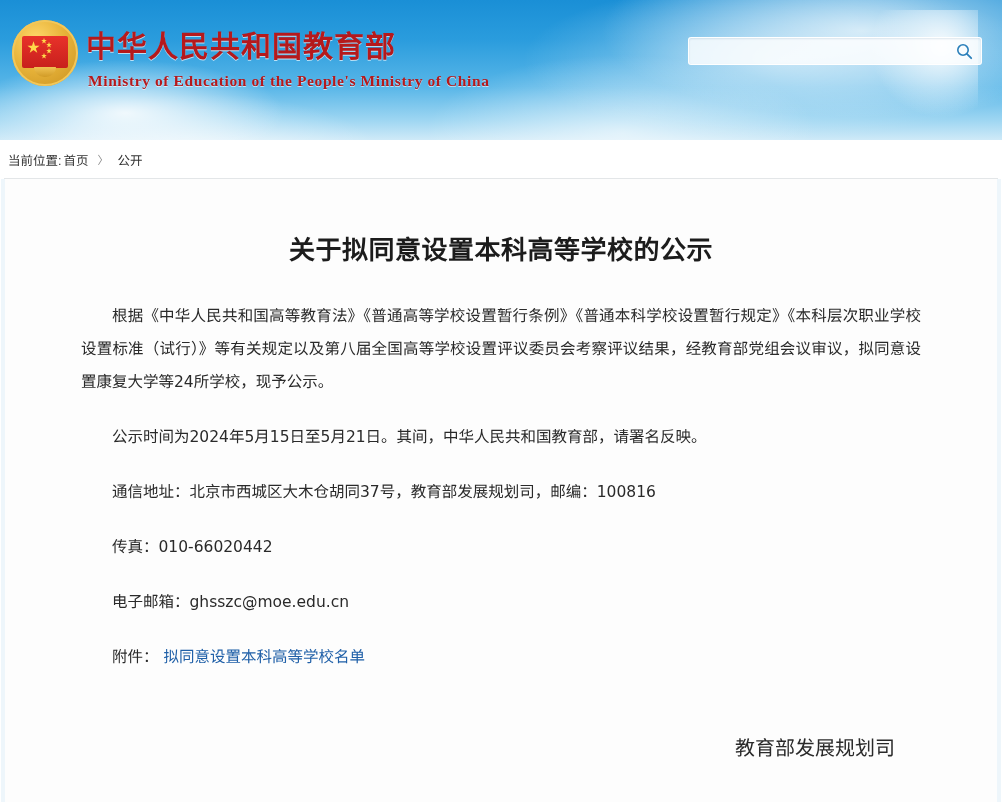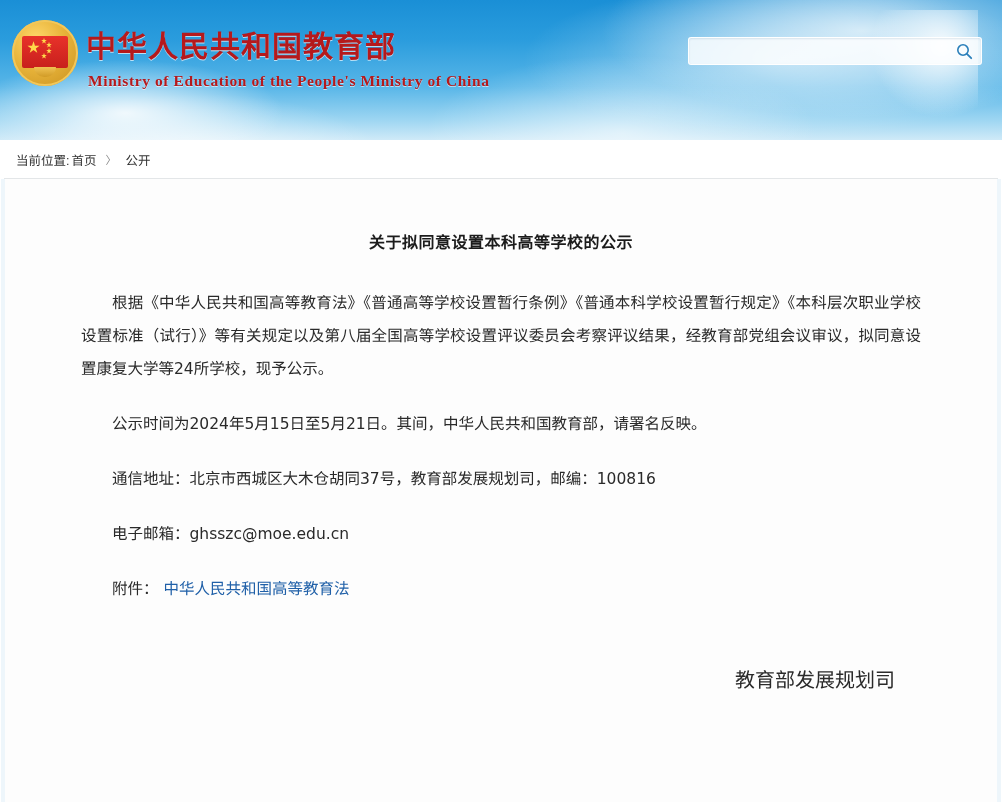--- a/index.html
+++ b/index.html
@@ -153,21 +153,21 @@
   }
   .search-btn svg { display: block; }
 
   
   .crumb-bar {
     width: 796px;
     height: 38px;
     background: #ffffff;
     display: flex;
     align-items: center;
-    padding: 0 0 0 16px;
+    padding: 0 0 0 8px;
     font-size: 12.5px;
     color: #333;
   }
   .crumb-bar .lbl { color: #333; }
   .crumb-bar a {
     color: #333;
     text-decoration: none;
     margin: 0 2px;
   }
   .crumb-sep {
@@ -185,21 +185,21 @@
     background: #fdfdfd;
     border: 1px solid #e3e6e8;
     border-bottom: 0;
   }
   .card-inner {
     padding: 34px 76px 0 76px;
   }
   .doc-title {
     text-align: center;
     font-family: "DejaVu Sans", "Liberation Sans", sans-serif;
-    font-size: 16px;
+    font-size: 26px;
     font-weight: bold;
     color: #1c1c1c;
     letter-spacing: 0.5px;
     margin: 16px 0 34px 0;
   }
   .para {
     font-family: "DejaVu Sans", "Liberation Sans", sans-serif;
     font-size: 15.5px;
     line-height: 33px;
     color: #2a2a2a;
@@ -277,22 +277,23 @@
 <div class="card">
   <div class="edge-left"></div>
   <div class="edge-right"></div>
 
   <div class="card-inner">
     <h1 class="doc-title">关于拟同意设置本科高等学校的公示</h1>
 
     <p class="para indent">根据《中华人民共和国高等教育法》《普通高等学校设置暂行条例》《普通本科学校设置暂行规定》《本科层次职业学校设置标准（试行）》等有关规定以及第八届全国高等学校设置评议委员会考察评议结果，经教育部党组会议审议，拟同意设置康复大学等24所学校，现予公示。</p>
     <p class="para indent">公示时间为2024年5月15日至5月21日。其间，中华人民共和国教育部，请署名反映。</p>
     <p class="para indent">通信地址：北京市西城区大木仓胡同37号，教育部发展规划司，邮编：100816</p>
+    <p class="para indent">传真：010-66020442</p>
     <p class="para indent">电子邮箱：ghsszc@moe.edu.cn</p>
 
     <p class="para indent">
       <span class="attach-label">附件：</span>
-      <a class="attach-link" href="#">中华人民共和国高等教育法</a>
+      <a class="attach-link" href="#">拟同意设置本科高等学校名单</a>
     </p>
 
     <div class="signature">教育部发展规划司</div>
   </div>
 </div>
 
 </body></html>

